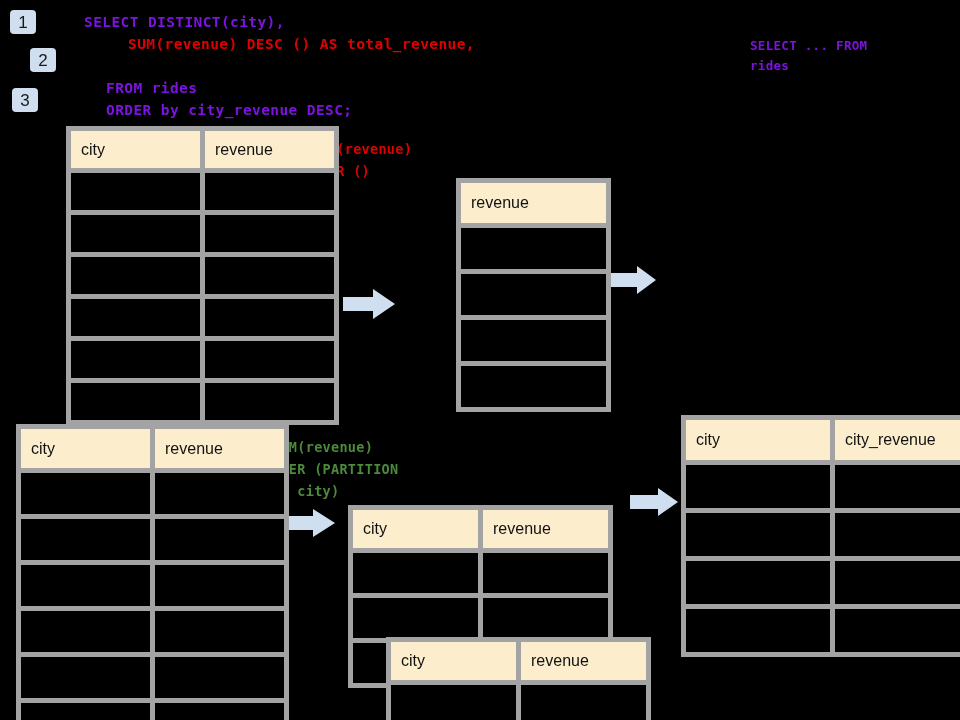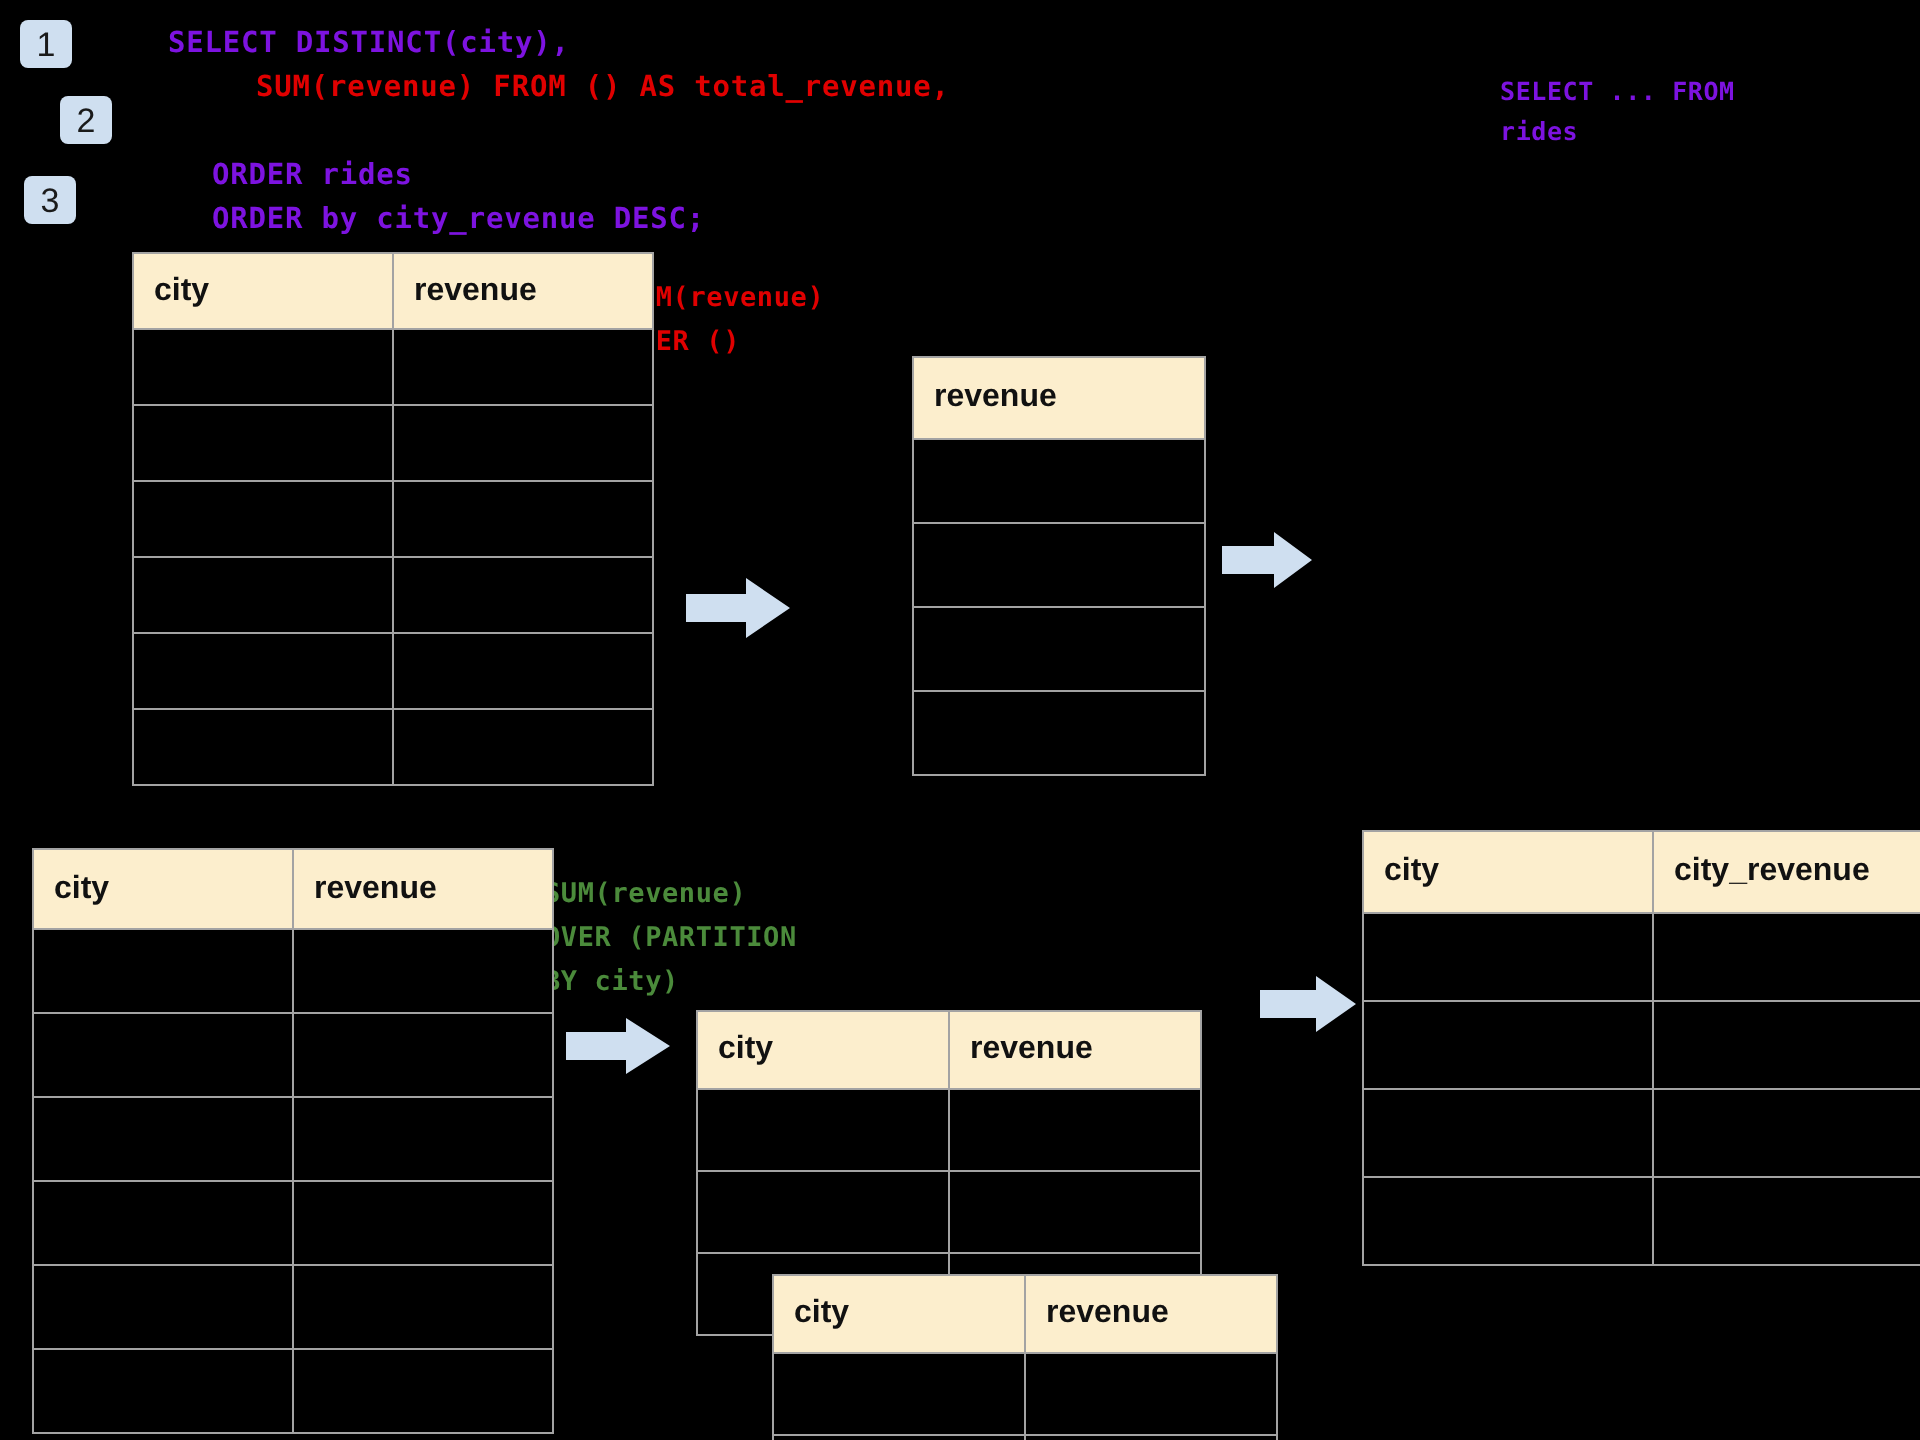--- a/index.html
+++ b/index.html
@@ -59,24 +59,23 @@
   }
 
   
   .tbl {
     position: absolute;
     border-collapse: collapse;
     table-layout: fixed;
     background: #000000;
   }
   .tbl td {
-    border: 1px solid #a3a3a3;
+    border: 5px solid #a3a3a3;
     background: #000000;
     padding: 0;
-    font-weight: bold;
   }
   .tbl td.hdr {
     background: #fceecd;
     color: #111111;
     font-family: "Liberation Sans", sans-serif;
     font-size: 16px;
     padding: 0 0 0 10px;
     vertical-align: middle;
   }
 
@@ -94,22 +93,22 @@
     <span>1</span>
   </div>
   <div class="badge" style="left:30px; top:48px;">
     <span>2</span>
   </div>
   <div class="badge" style="left:12px; top:88px;">
     <span>3</span>
   </div>
 
   <div class="code c-purple" style="left:84px; top:12px;">SELECT DISTINCT(city),</div>
-  <div class="code c-red" style="left:128px; top:34px;">SUM(revenue) FROM () AS total_revenue,</div>
-  <div class="code c-purple" style="left:106px; top:78px;">ORDER rides</div>
+  <div class="code c-red" style="left:128px; top:34px;">SUM(revenue) DESC () AS total_revenue,</div>
+  <div class="code c-purple" style="left:106px; top:78px;">FROM rides</div>
   <div class="code c-purple" style="left:106px; top:100px;">ORDER by city_revenue DESC;</div>
 
   <div class="annot c-purple" style="left:750px; top:37px; font-size:12.5px; line-height:18px;">SELECT ... FROM</div>
   <div class="annot c-purple" style="left:750px; top:57px; font-size:12.5px; line-height:18px;">rides</div>
 
   <div class="annot c-red" style="left:311px; top:138px;">SUM(revenue)</div>
   <div class="annot c-red" style="left:311px; top:160px;">OVER ()</div>
 
   <div class="annot c-green" style="left:272px; top:436px;">SUM(revenue)</div>
   <div class="annot c-green" style="left:272px; top:458px;">OVER (PARTITION</div>

